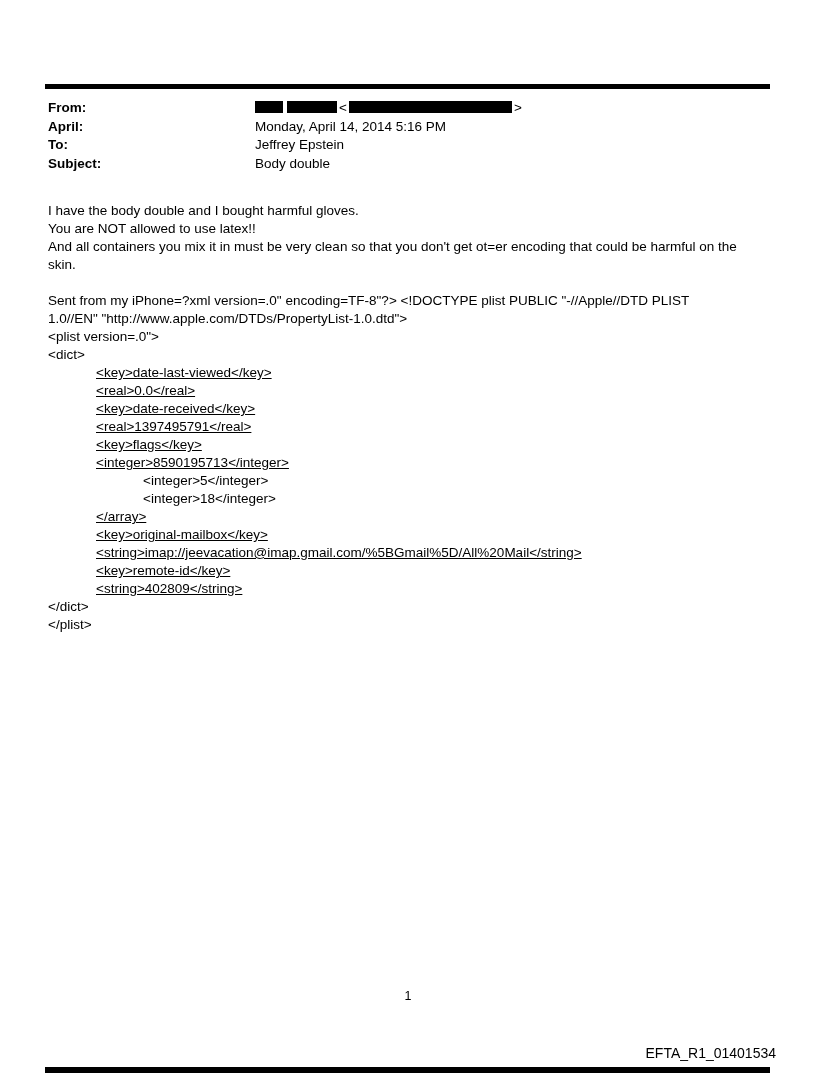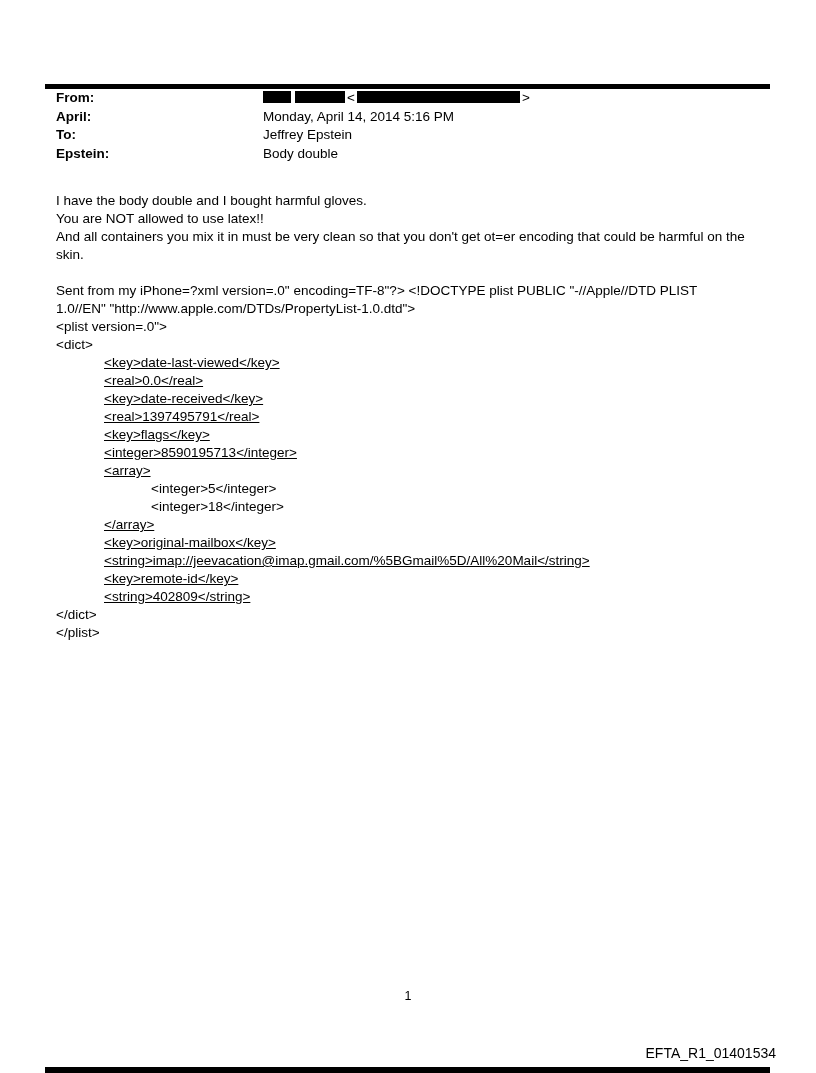--- a/index.html
+++ b/index.html
@@ -30,22 +30,21 @@
     left: 45px;
     width: 725px;
     top: 1067px;
     height: 6px;
     background: #000000;
   }
   .content {
     position: absolute;
     left: 48px;
     width: 692px;
-    top: 89px;
-    margin-left: 8px;
+    top: 99px;
   }
   .hdr-row {
     display: flex;
     line-height: 18.5px;
   }
   .hdr-label {
     width: 207px;
     flex: 0 0 207px;
     font-weight: bold;
   }
@@ -106,41 +105,40 @@
         <span class="hdr-label">April:</span>
         <span class="hdr-value">Monday, April 14, 2014 5:16 PM</span>
       </div>
 
       <div class="hdr-row">
         <span class="hdr-label">To:</span>
         <span class="hdr-value">Jeffrey Epstein</span>
       </div>
 
       <div class="hdr-row">
-        <span class="hdr-label">Epstein:</span>
+        <span class="hdr-label">Subject:</span>
         <span class="hdr-value">Body double</span>
       </div>
 
     </div>
 
     <div class="email-body" id="email-body">
         <div class="body-line indent-0">I have the body double and I bought harmful gloves.</div>
         <div class="body-line indent-0">You are NOT allowed to use latex!!</div>
         <div class="body-line indent-0">And all containers you mix it in must be very clean so that you don't get ot=er encoding that could be harmful on the skin.</div>
         <div class="body-line indent-0">&nbsp;</div>
         <div class="body-line indent-0">Sent from my iPhone=?xml version=.0" encoding=TF-8"?&gt; &lt;!DOCTYPE plist PUBLIC "-//Apple//DTD PLIST 1.0//EN" "http://www.apple.com/DTDs/PropertyList-1.0.dtd"&gt;</div>
         <div class="body-line indent-0">&lt;plist version=.0"&gt;</div>
         <div class="body-line indent-0">&lt;dict&gt;</div>
         <div class="body-line indent-1">&lt;key&gt;date-last-viewed&lt;/key&gt;</div>
         <div class="body-line indent-1">&lt;real&gt;0.0&lt;/real&gt;</div>
         <div class="body-line indent-1">&lt;key&gt;date-received&lt;/key&gt;</div>
         <div class="body-line indent-1">&lt;real&gt;1397495791&lt;/real&gt;</div>
         <div class="body-line indent-1">&lt;key&gt;flags&lt;/key&gt;</div>
         <div class="body-line indent-1">&lt;integer&gt;8590195713&lt;/integer&gt;</div>
-        <div class="body-line indent-1">&lt;array&gt;</div>
         <div class="body-line indent-2">&lt;integer&gt;5&lt;/integer&gt;</div>
         <div class="body-line indent-2">&lt;integer&gt;18&lt;/integer&gt;</div>
         <div class="body-line indent-1">&lt;/array&gt;</div>
         <div class="body-line indent-1">&lt;key&gt;original-mailbox&lt;/key&gt;</div>
         <div class="body-line indent-1">&lt;string&gt;imap://jeevacation@imap.gmail.com/%5BGmail%5D/All%20Mail&lt;/string&gt;</div>
         <div class="body-line indent-1">&lt;key&gt;remote-id&lt;/key&gt;</div>
         <div class="body-line indent-1">&lt;string&gt;402809&lt;/string&gt;</div>
         <div class="body-line indent-0">&lt;/dict&gt;</div>
         <div class="body-line indent-0">&lt;/plist&gt;</div>
       </div>

